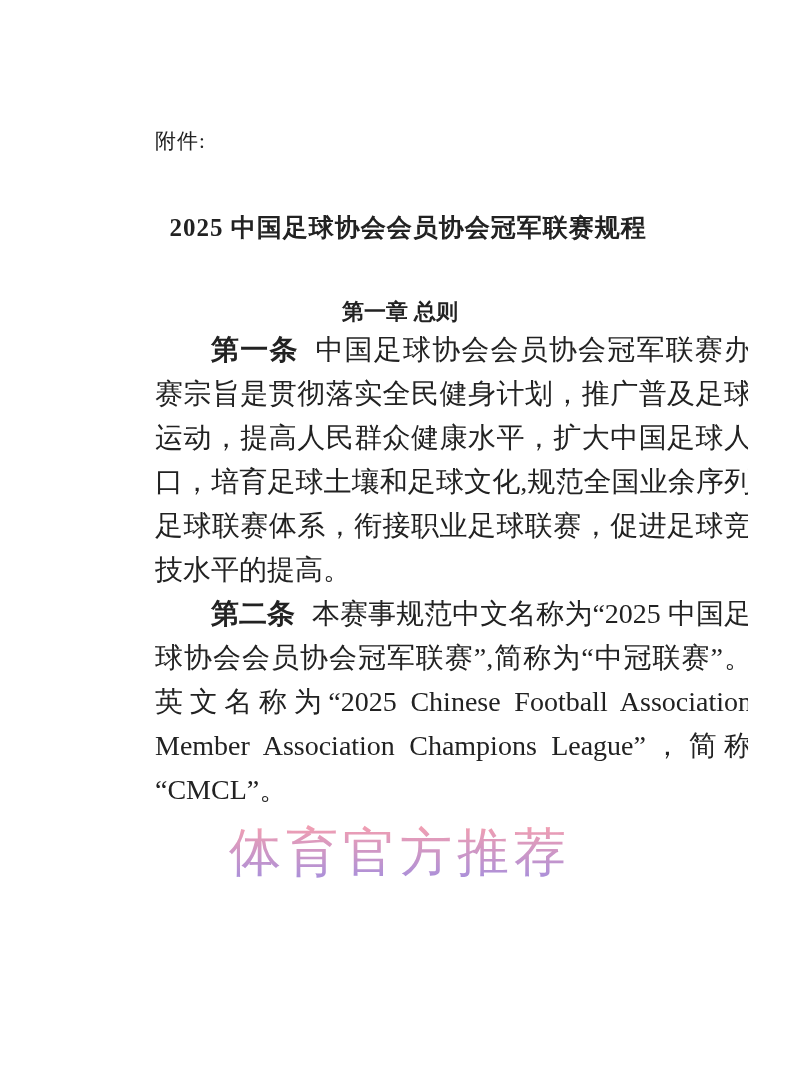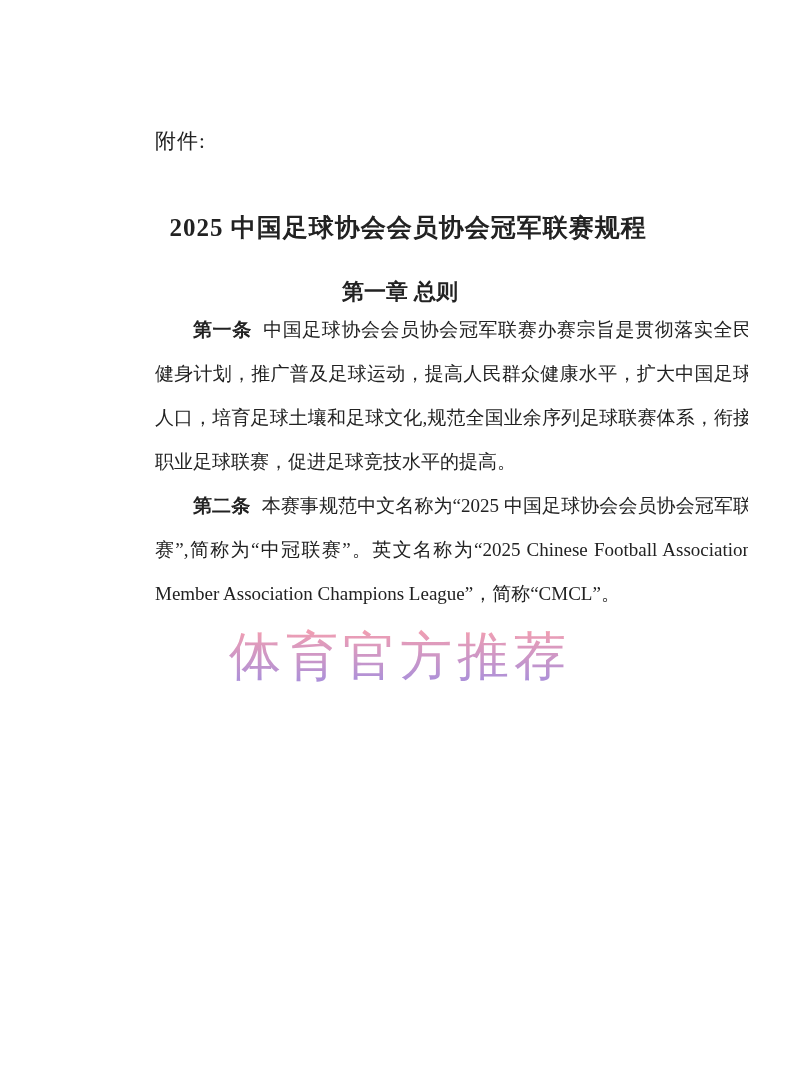--- a/index.html
+++ b/index.html
@@ -34,29 +34,29 @@
     padding-left: 16px;
   }
   .chapter-heading {
     margin: 0;
     text-align: center;
     font-size: 22px;
     line-height: 28px;
     font-weight: bold;
     font-family: "Liberation Sans", "DejaVu Sans", sans-serif;
   }
-  .chapter-heading.ch1 { margin-top: 34px; }
+  .chapter-heading.ch1 { margin-top: 54px; }
   .chapter-heading.ch2 { margin-top: 26px; }
   .body-block {
     width: 597px;
     margin: 2px 0 0 103px;
   }
   p.article {
     margin: 0;
-    font-size: 19px;
+    font-size: 28px;
     line-height: 44px;
     text-align: justify;
     text-align-last: left;
     text-indent: 2em;
     word-break: break-word;
   }
   .art-num {
     font-weight: bold;
     margin-right: 0.6em;
   }

